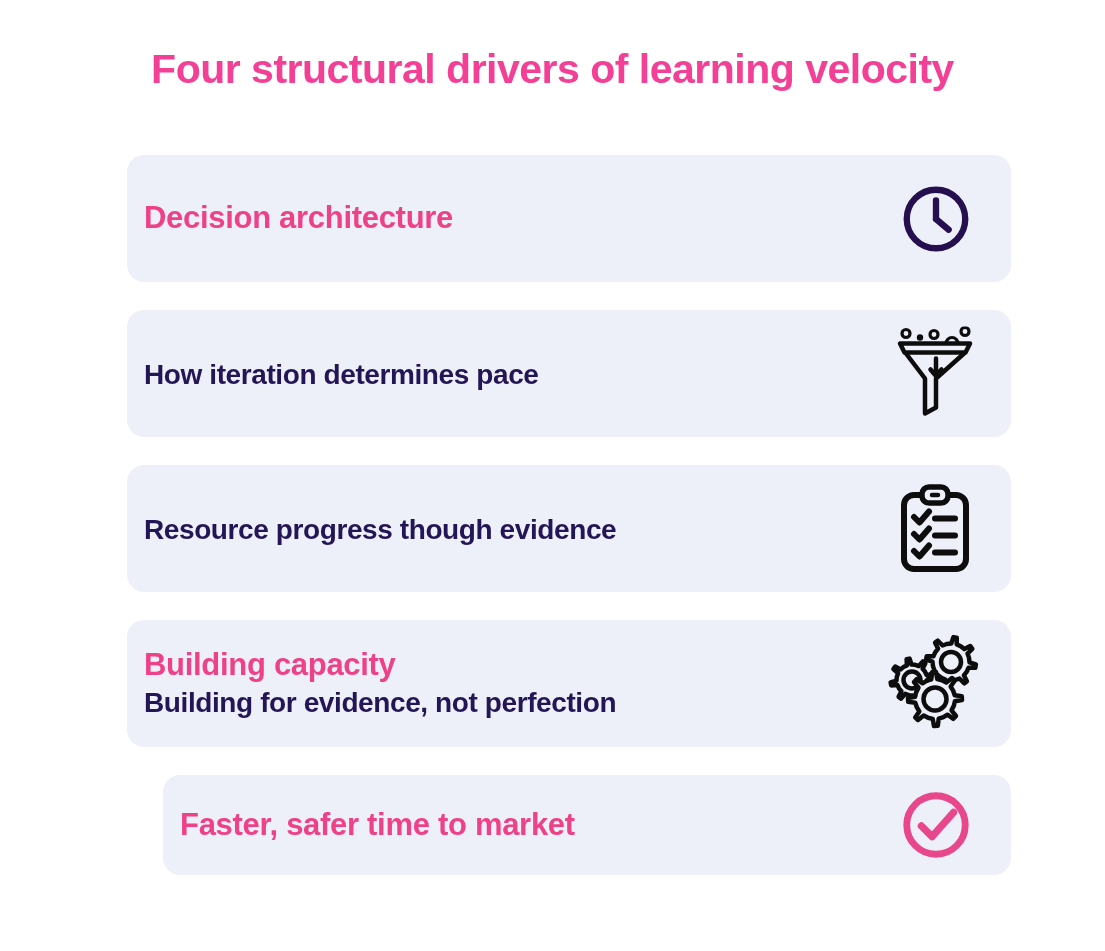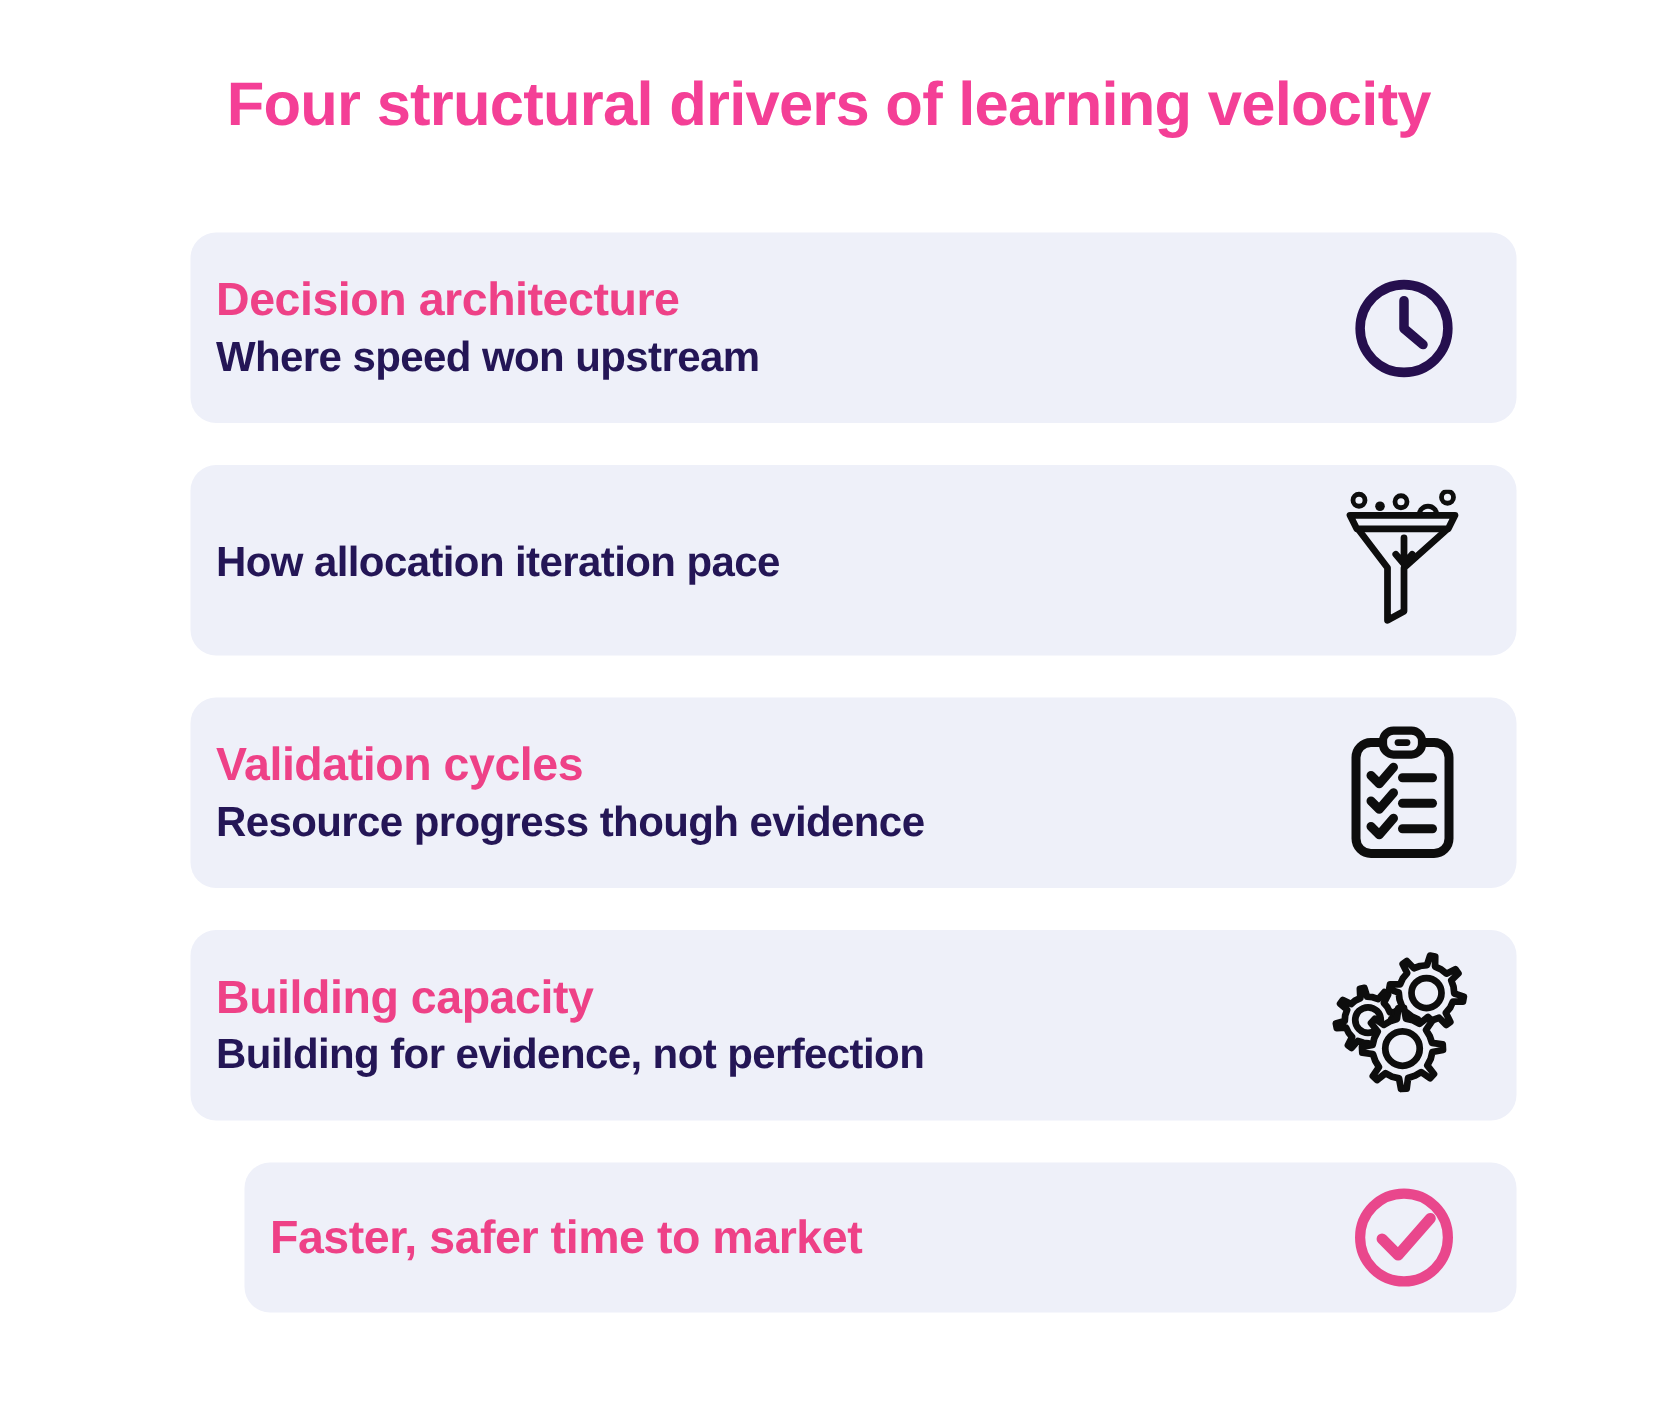--- a/index.html
+++ b/index.html
@@ -61,51 +61,49 @@
 
 <div class="canvas">
 
   <h1 class="page-title">Four structural drivers of learning velocity</h1>
 
   <div class="cards">
 
     <section class="card">
       <div>
         <div class="card-title">Decision architecture</div>
-        <div class="card-subtitle">Where speed won upstream</div>
       </div>
       <div class="card-icon ic-dark">
         <svg width="78" height="78" viewBox="0 0 80 80" fill="none" stroke="currentColor" stroke-linecap="round" stroke-linejoin="round">
           <circle cx="40" cy="40" r="30" stroke-width="6.5"></circle>
           <path d="M40 40 L40 21 M40 40 L53 51" stroke-width="6.5"></path>
         </svg>
       </div>
     </section>
 
     <section class="card">
       <div>
-        <div class="card-subtitle">How allocation iteration pace</div>
+        <div class="card-subtitle">How iteration determines pace</div>
       </div>
       <div class="card-icon ic-black">
         <svg width="80" height="95" viewBox="0 0 80 95" fill="none" stroke="currentColor" stroke-linecap="round" stroke-linejoin="round">
           <circle cx="11" cy="7" r="4" stroke-width="3.2"></circle>
           <circle cx="25" cy="11" r="3.2" fill="currentColor" stroke="none"></circle>
           <circle cx="39" cy="8" r="4" stroke-width="3.2"></circle>
           <circle cx="70" cy="5" r="4" stroke-width="3.2"></circle>
           <path d="M51 17 A6 6 0 0 1 63 17" stroke-width="3.2"></path>
           <path d="M5 17 H75 L70.5 26 H9.5 Z" stroke-width="4.5"></path>
           <path d="M11 27 L30 52 L30 87 L41 81 L41 52 L69 27" stroke-width="4.5"></path>
           <path d="M41 32 V48 M35.5 43 L41 49.5 L46.5 43" stroke-width="4.5"></path>
         </svg>
       </div>
     </section>
 
     <section class="card">
       <div>
-        <div class="card-title">Validation cycles</div>
         <div class="card-subtitle">Resource progress though evidence</div>
       </div>
       <div class="card-icon ic-black">
         <svg width="80" height="92" viewBox="0 0 80 92" fill="none" stroke="currentColor" stroke-linecap="round" stroke-linejoin="round">
           <rect x="9" y="12" width="62" height="74" rx="10" stroke-width="6"></rect>
           <rect x="27" y="4" width="26" height="16" rx="7" fill="var(--card-bg,#eef0f9)" stroke-width="5.5"></rect>
           <path d="M37 12 H43" stroke-width="4.5"></path>
           <path d="M19 34 L24.5 39.5 L34 28.5" stroke-width="6"></path>
           <path d="M40 35.5 H60" stroke-width="6"></path>
           <path d="M19 51 L24.5 56.5 L34 45.5" stroke-width="6"></path>

